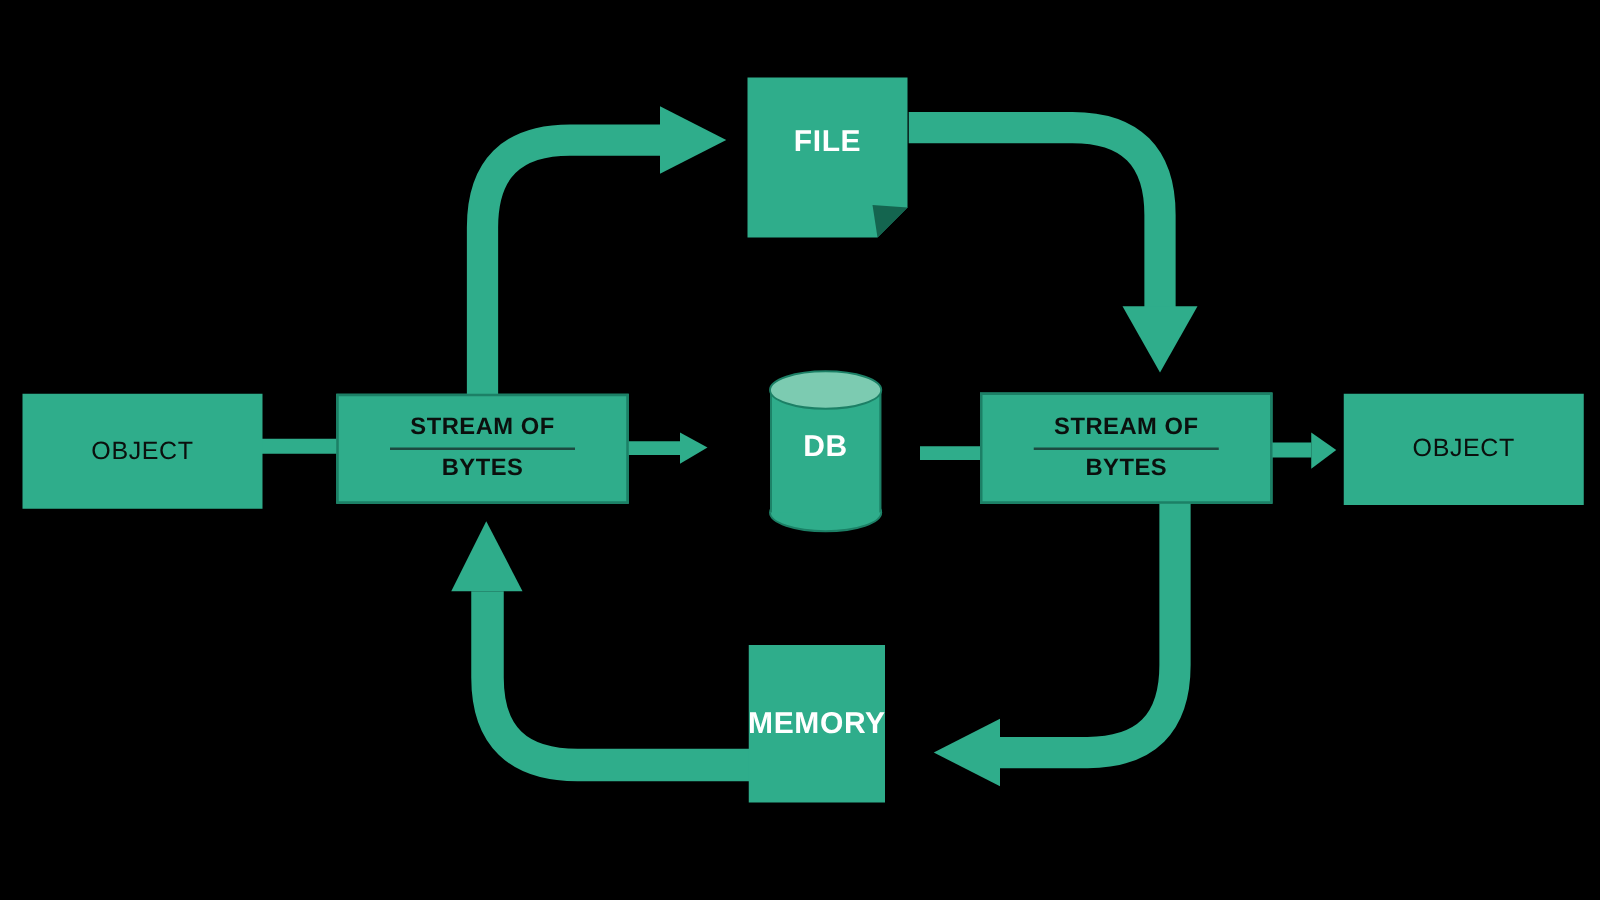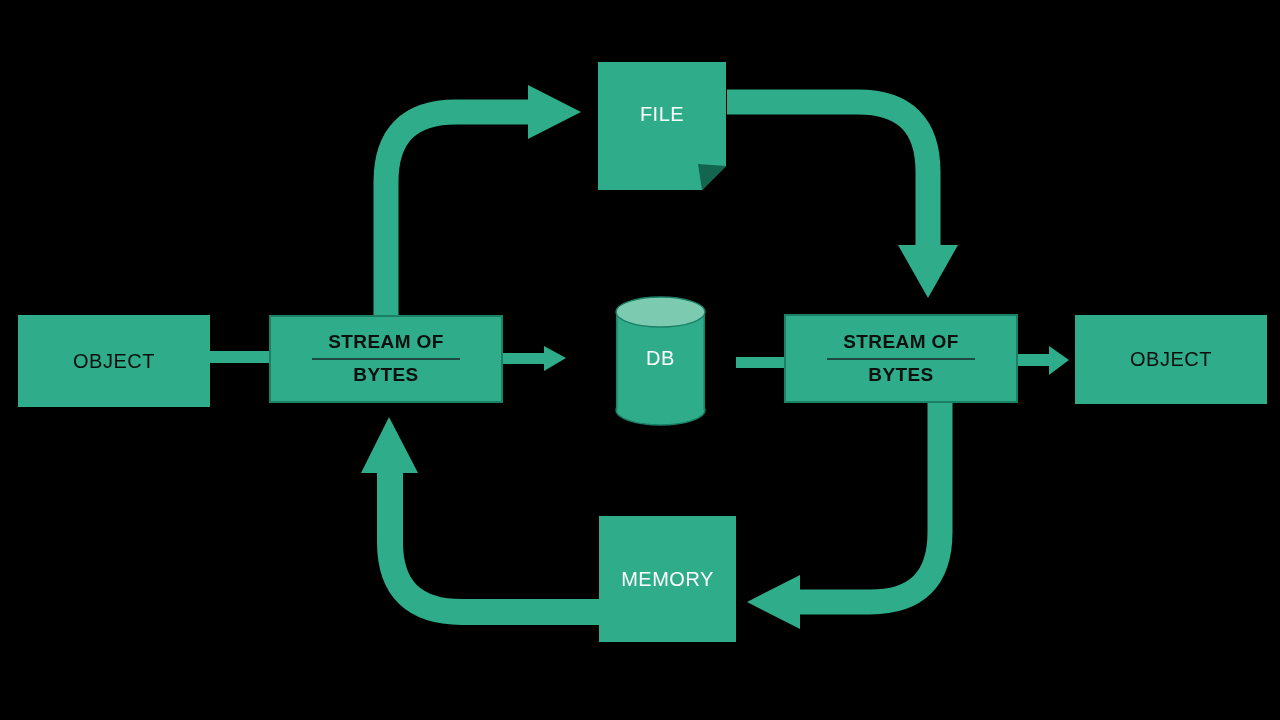--- a/index.html
+++ b/index.html
@@ -41,43 +41,43 @@
   .solid { background: var(--green); }
   .bordered { border: 2px solid var(--outline); }
   .lbl-dark {
     color: var(--label-dark);
     font-weight: 400;
     font-size: 20px;
     letter-spacing: 0.5px;
   }
   .lbl-light {
     color: var(--label-light);
-    font-weight: 400;
-    font-size: 20px;
+    font-weight: 700;
+    font-size: 24px;
     letter-spacing: 0.5px;
   }
   .stream-line {
     color: var(--label-dark);
     font-weight: 700;
     font-size: 19px;
     letter-spacing: 0.4px;
     line-height: 1.1;
   }
   .divider {
     width: 148px;
     height: 2px;
     background: var(--divider);
     margin: 5px 0;
   }
   
   #object-left   { left: 18px;   top: 315px; width: 192px; height: 92px; }
   #stream-left   { left: 269px;  top: 315px; width: 234px; height: 88px; }
   #stream-right  { left: 784px;  top: 314px; width: 234px; height: 89px; }
   #object-right  { left: 1075px; top: 315px; width: 192px; height: 89px; }
-  #memory        { left: 599px;  top: 516px; width: 137px; height: 126px; }
+  #memory        { left: 599px;  top: 516px; width: 109px; height: 126px; }
   #file-label    { left: 598px;  top: 62px;  width: 128px; height: 104px; background: transparent; }
   #db-label      { left: 616px;  top: 308px; width: 89px;  height: 100px; background: transparent; text-align: right; }
 </style>
 </head>
 <body>
 
 <div id="stage">
 
   <svg id="connectors" width="1280" height="720" viewBox="0 0 1280 720">
 

